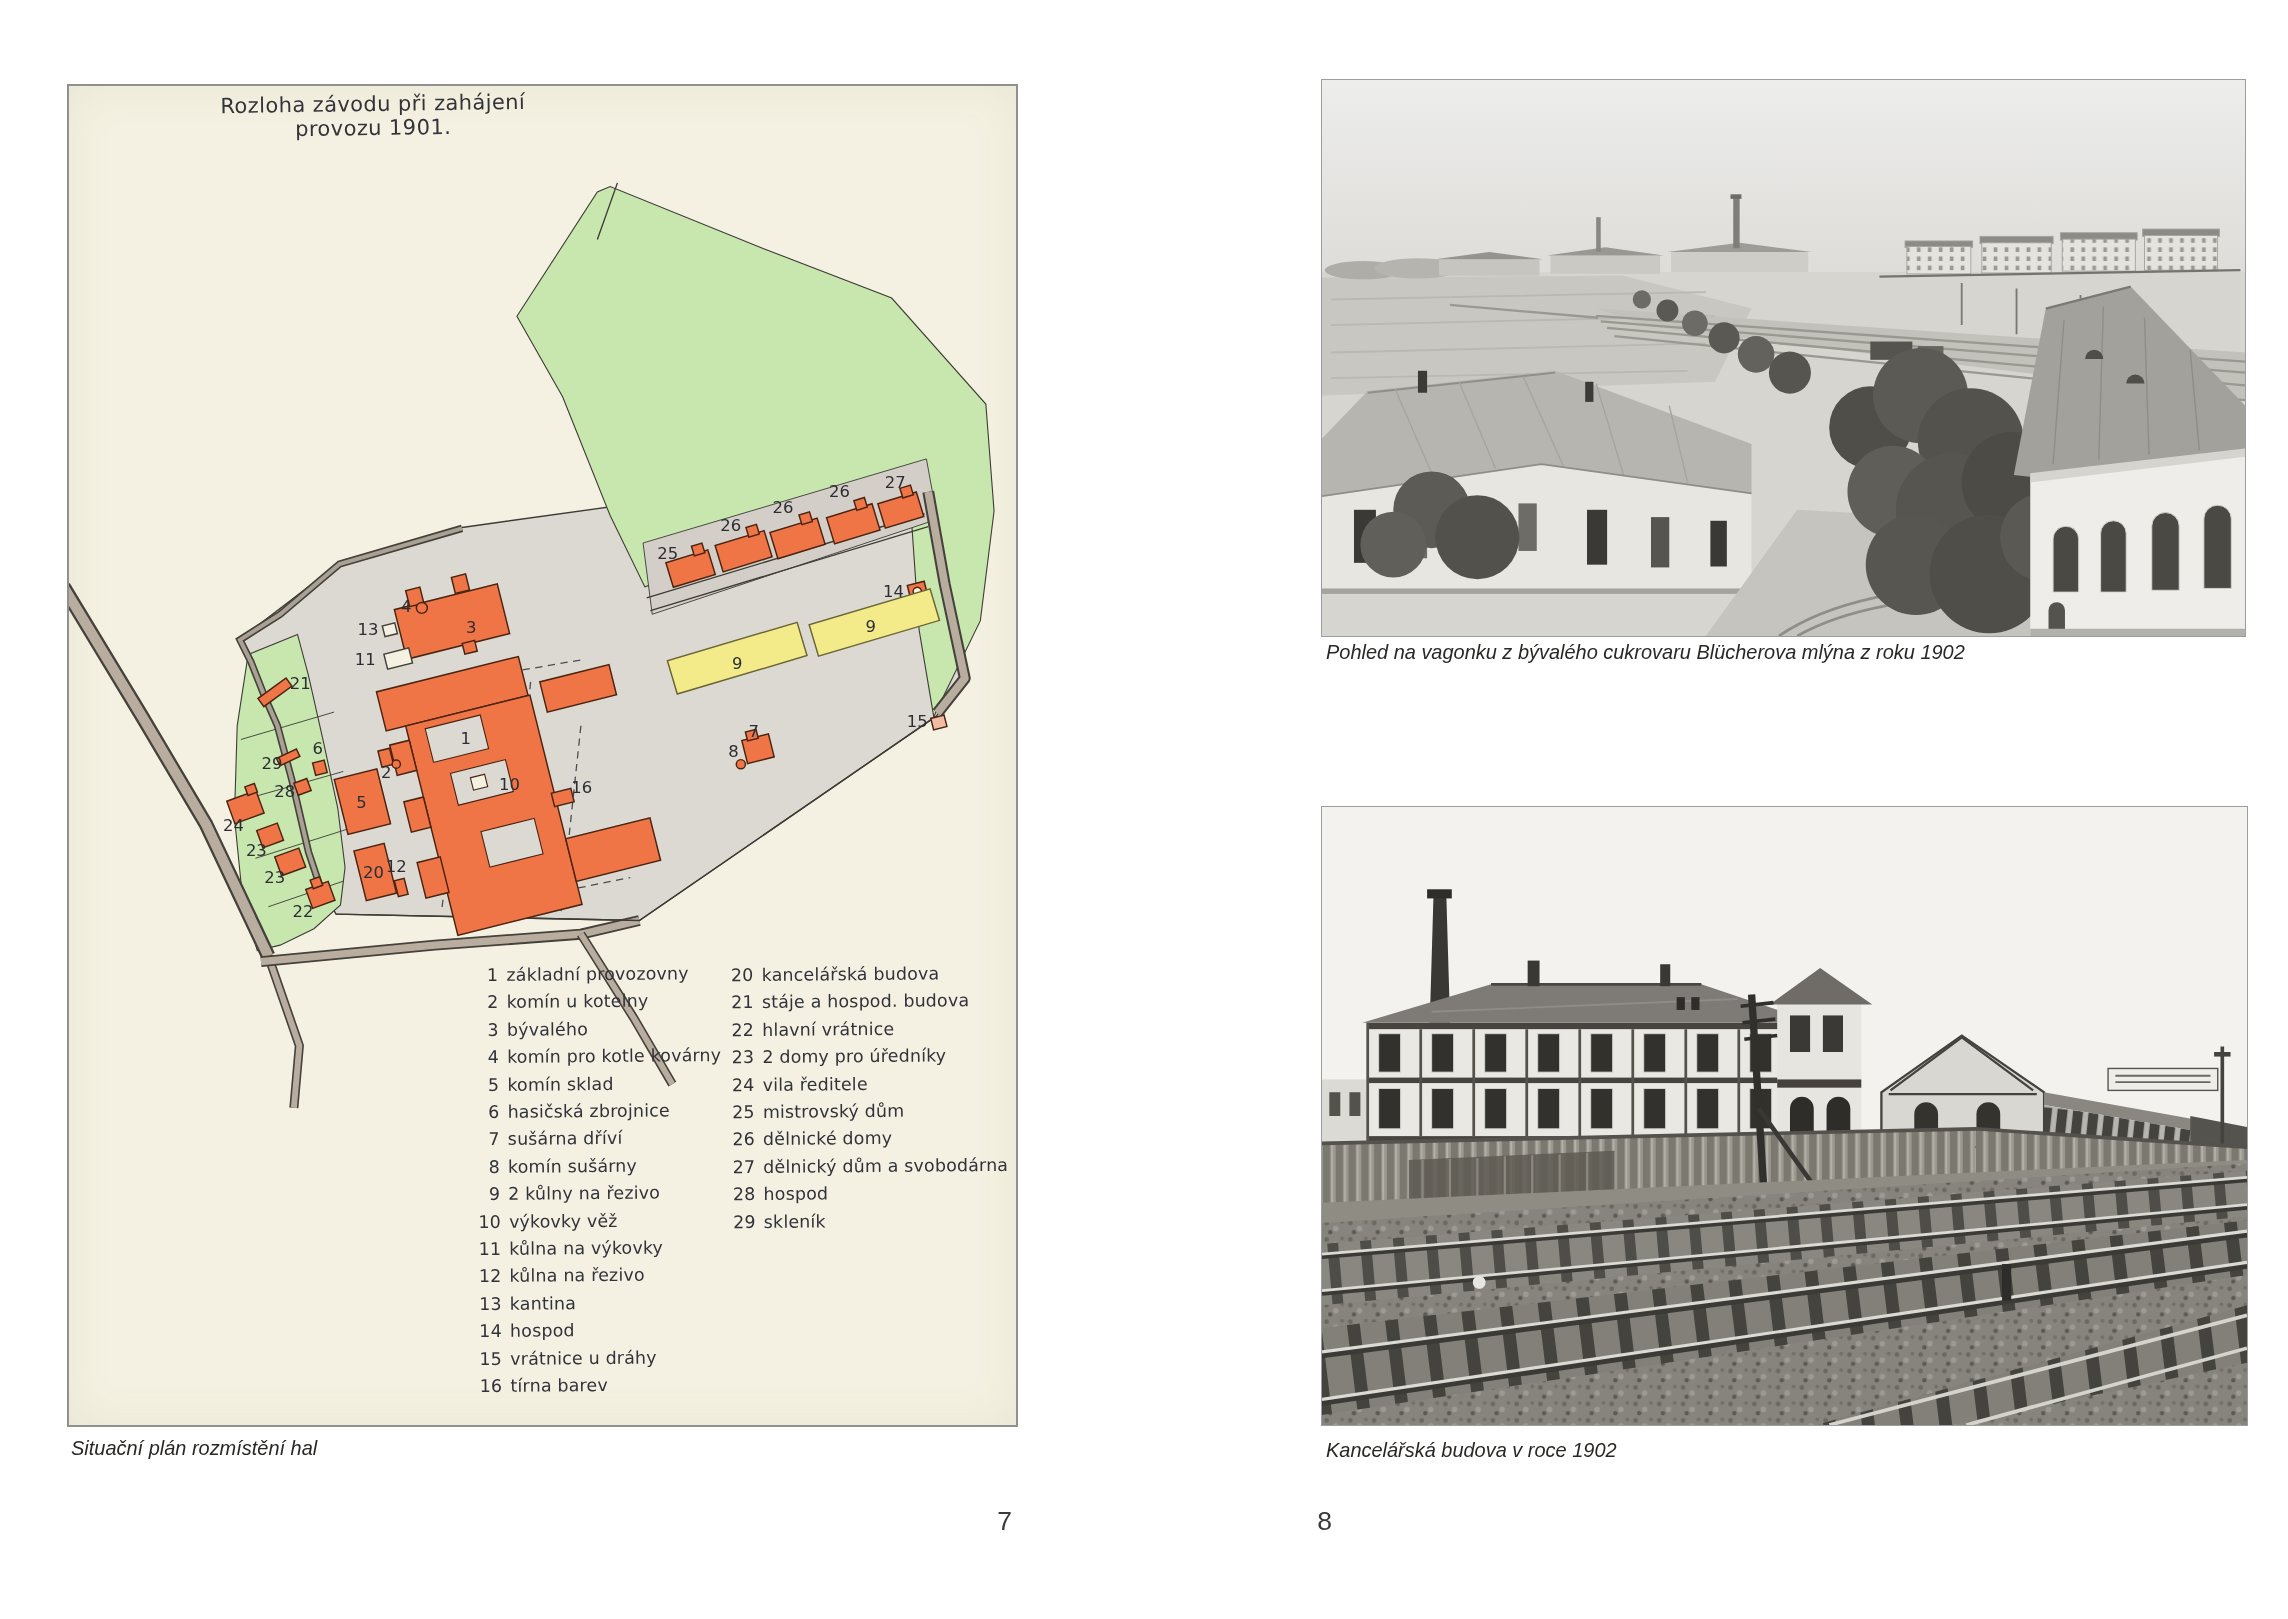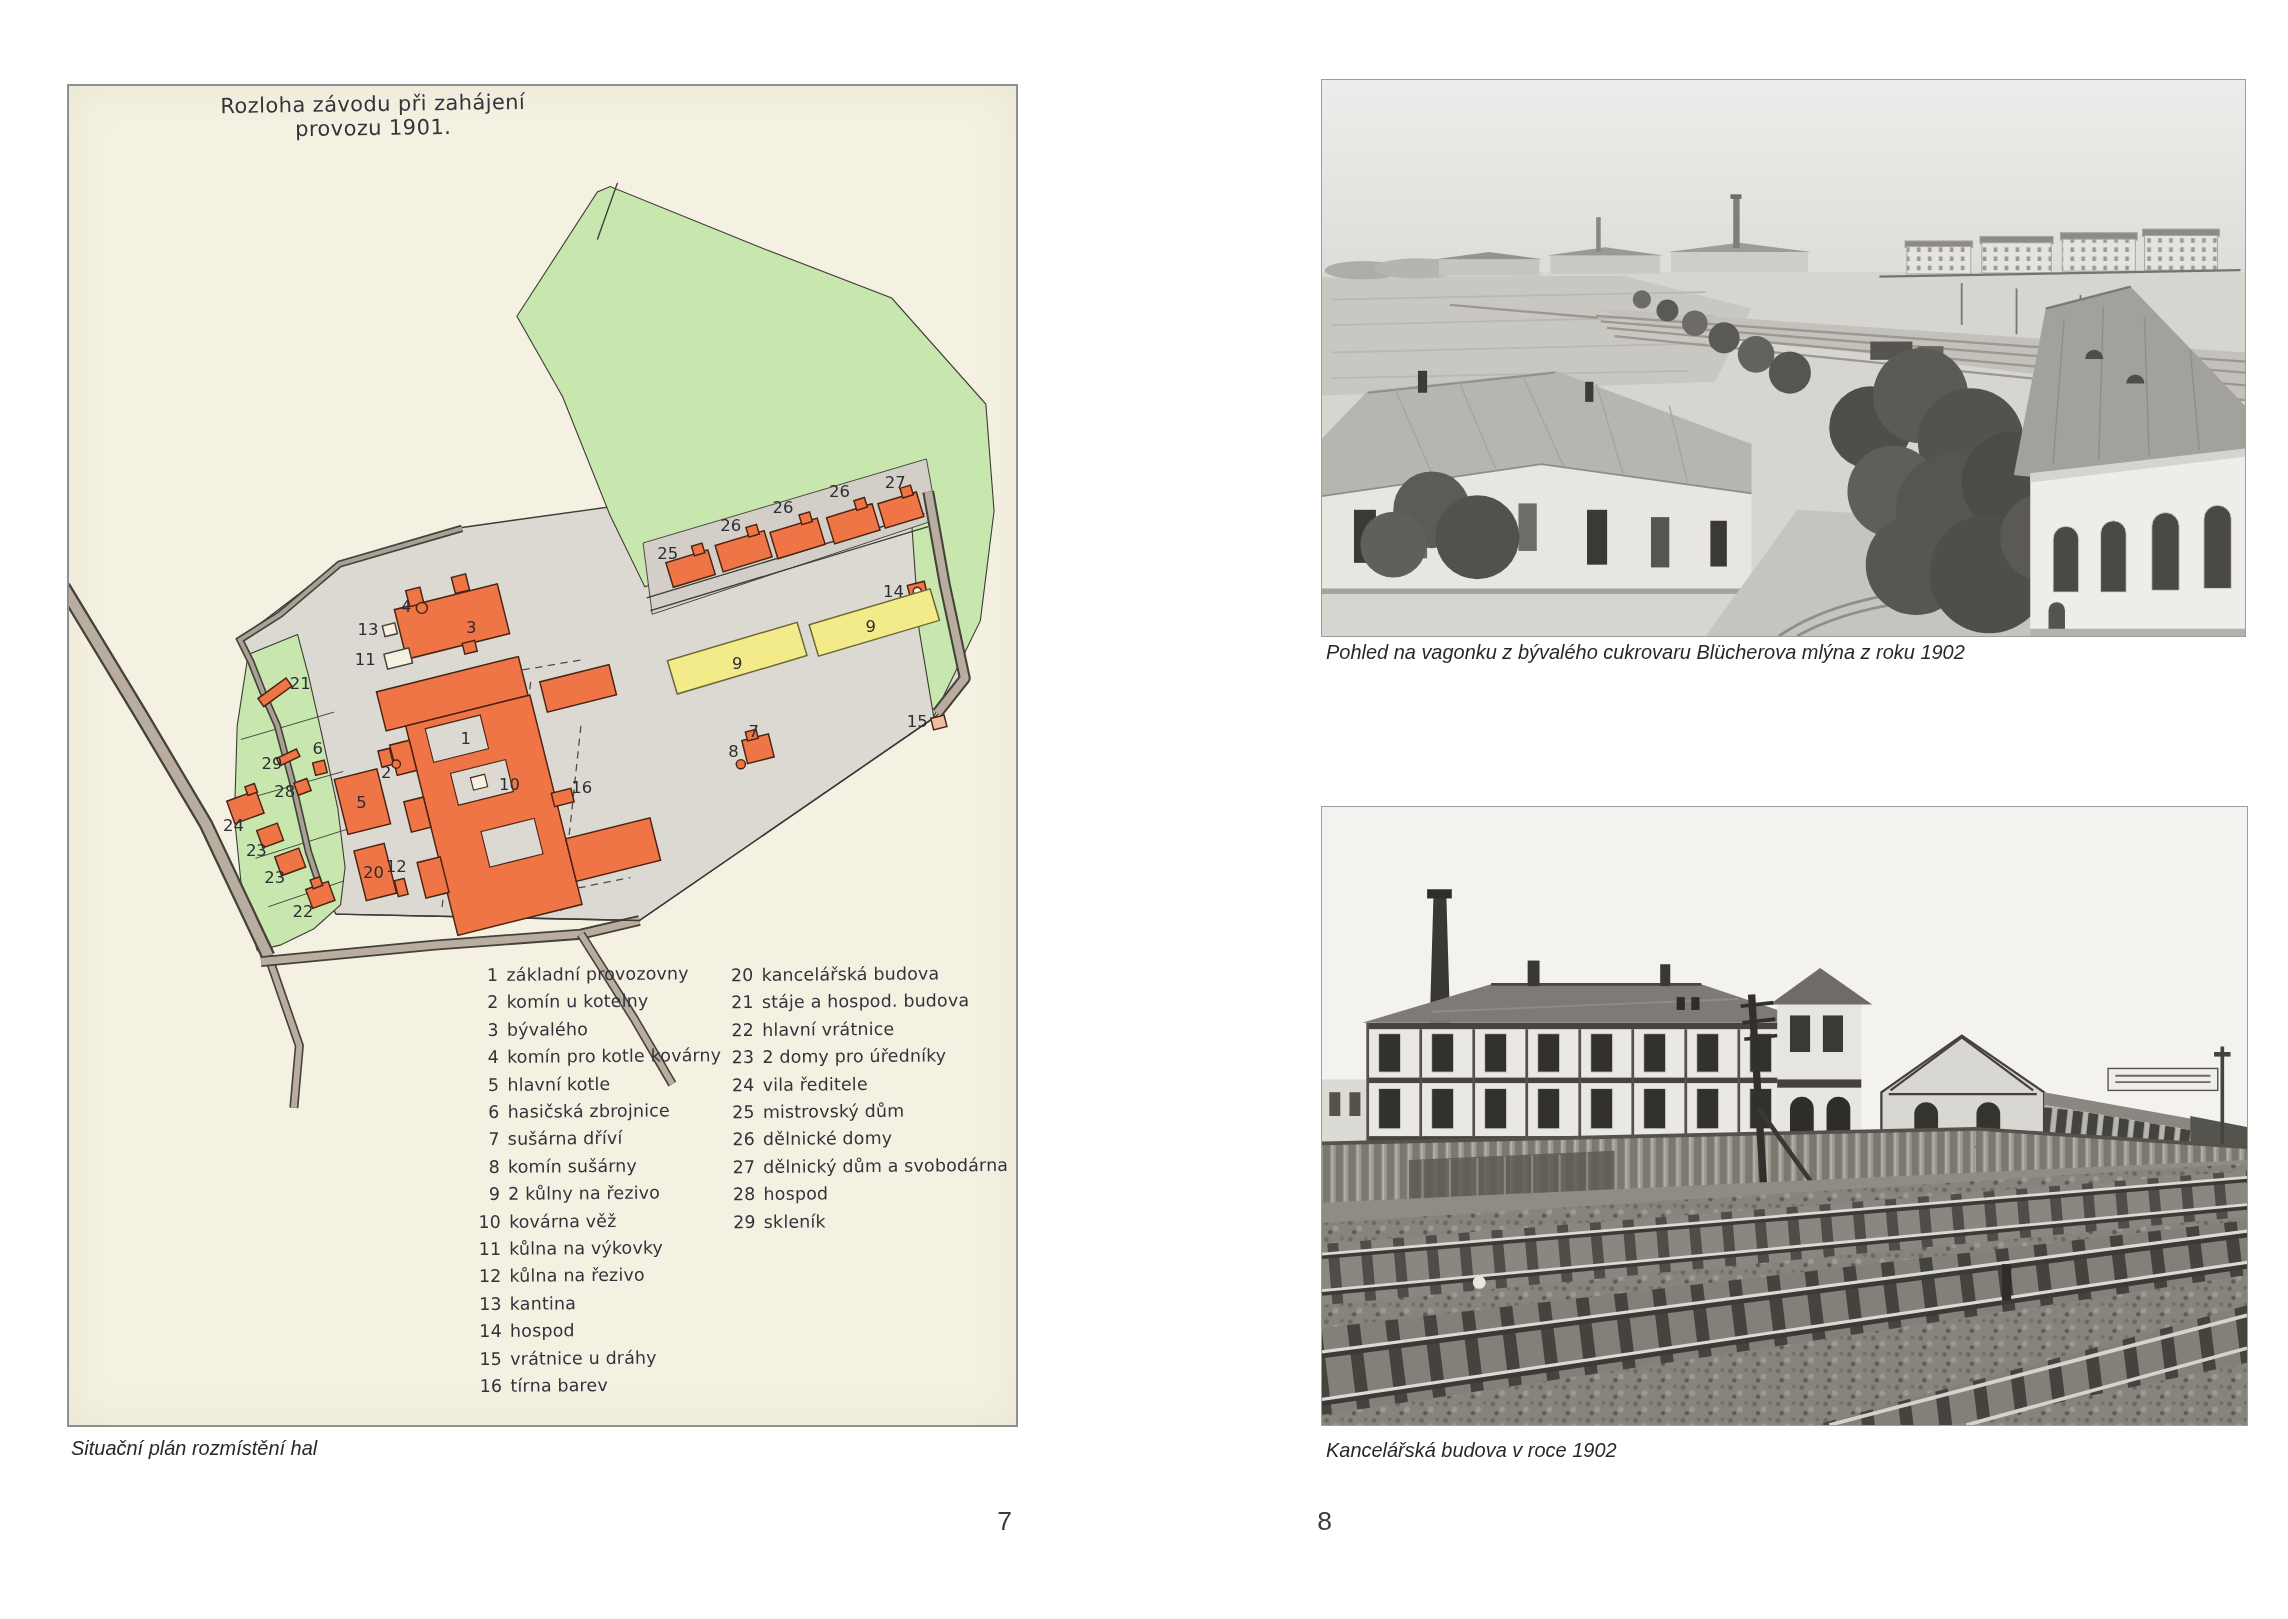--- a/index.html
+++ b/index.html
@@ -218,26 +218,26 @@
         </g>
     </svg>
 
     <div class="plan-title">Rozloha závodu při zahájení provozu 1901.</div>
 
     <div class="legend-col legend-col1">
         <div class="leg-row"><span class="leg-num">1</span><span class="leg-label">základní provozovny</span></div>
         <div class="leg-row"><span class="leg-num">2</span><span class="leg-label">komín u kotelny</span></div>
         <div class="leg-row"><span class="leg-num">3</span><span class="leg-label">bývalého</span></div>
         <div class="leg-row"><span class="leg-num">4</span><span class="leg-label">komín pro kotle kovárny</span></div>
-        <div class="leg-row"><span class="leg-num">5</span><span class="leg-label">hlavní kotle</span></div>
+        <div class="leg-row"><span class="leg-num">5</span><span class="leg-label">komín sklad</span></div>
         <div class="leg-row"><span class="leg-num">6</span><span class="leg-label">hasičská zbrojnice</span></div>
         <div class="leg-row"><span class="leg-num">7</span><span class="leg-label">sušárna dříví</span></div>
         <div class="leg-row"><span class="leg-num">8</span><span class="leg-label">komín sušárny</span></div>
         <div class="leg-row"><span class="leg-num">9</span><span class="leg-label">2 kůlny na řezivo</span></div>
-        <div class="leg-row"><span class="leg-num">10</span><span class="leg-label">kovárna věž</span></div>
+        <div class="leg-row"><span class="leg-num">10</span><span class="leg-label">výkovky věž</span></div>
         <div class="leg-row"><span class="leg-num">11</span><span class="leg-label">kůlna na výkovky</span></div>
         <div class="leg-row"><span class="leg-num">12</span><span class="leg-label">kůlna na řezivo</span></div>
         <div class="leg-row"><span class="leg-num">13</span><span class="leg-label">kantina</span></div>
         <div class="leg-row"><span class="leg-num">14</span><span class="leg-label">hospod</span></div>
         <div class="leg-row"><span class="leg-num">15</span><span class="leg-label">vrátnice u dráhy</span></div>
         <div class="leg-row"><span class="leg-num">16</span><span class="leg-label">tírna barev</span></div>
       </div>
     <div class="legend-col legend-col2">
         <div class="leg-row"><span class="leg-num">20</span><span class="leg-label">kancelářská budova</span></div>
         <div class="leg-row"><span class="leg-num">21</span><span class="leg-label">stáje a hospod. budova</span></div>

